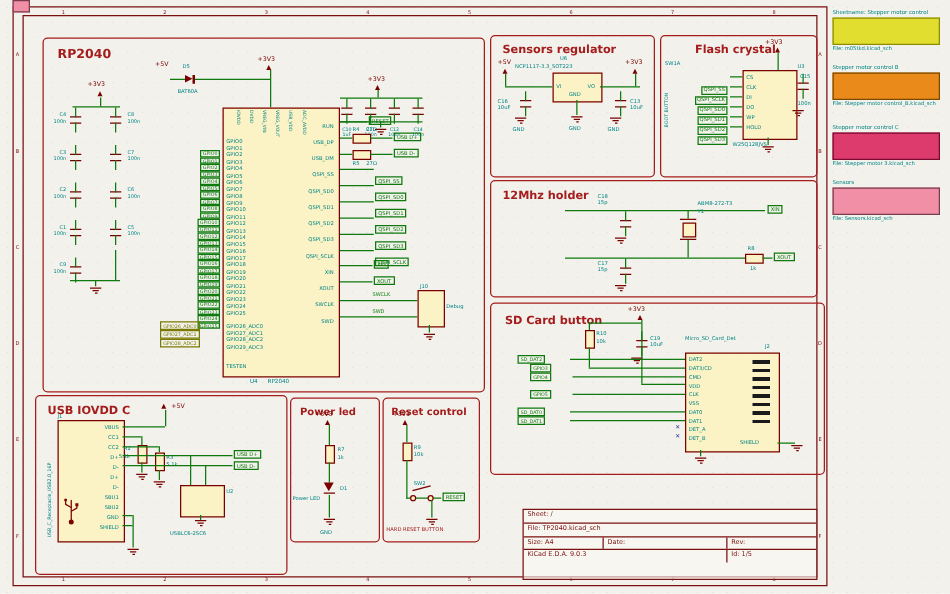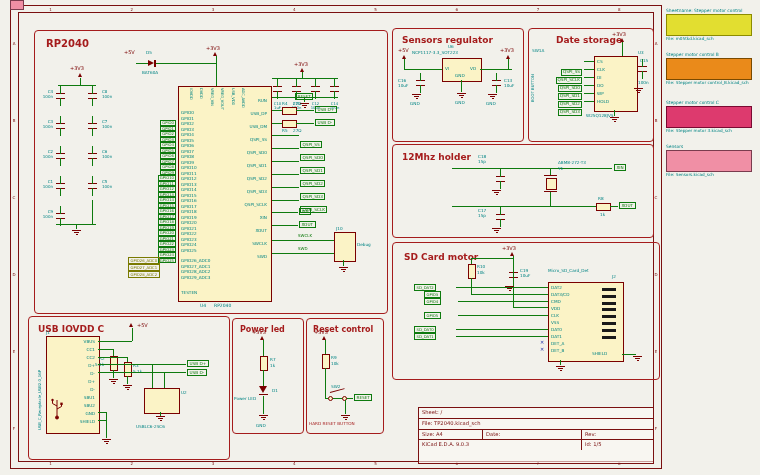--- a/index.html
+++ b/index.html
@@ -422,21 +422,21 @@
   <div class="wv" style="left:461px;top:80px;height:12px"></div>
   <div class="gnd" style="left:457px;top:93px"></div>
   <div class="fld" style="left:455px;top:100px">GND</div>
   <div class="capsym" style="left:492px;top:80px"></div>
   <div class="fld" style="left:504px;top:78px">C13</div>
   <div class="fld" style="left:504px;top:83px">10uF</div>
   <div class="gnd" style="left:488px;top:94px"></div>
   <div class="fld" style="left:486px;top:101px">GND</div>
 
   <div class="blk" style="left:528px;top:28px;width:124px;height:112px"></div>
-  <div class="btitle" style="left:556px;top:35px;font-size:9px">Date storage</div>
+  <div class="btitle" style="left:556px;top:35px;font-size:9px">Flash crystal</div>
   <div class="pwr" style="left:612px;top:32px">+3V3</div>
   <div class="up" style="left:620px;top:38px"></div>
   <div class="wv" style="left:622px;top:42px;height:14px"></div>
   <div class="vtext" style="left:530px;top:58px;height:44px">BOOT BUTTON</div>
   <div class="fld" style="left:532px;top:48px">SW1A</div>
   <div class="lrowhost" style="left:544px;top:58px;width:38px">
 
   <div style="height:8px"><span class="box" style="font-size:4.2px;line-height:4.6px">QSPI_SS</span></div>
       <div style="height:8px"><span class="box" style="font-size:4.2px;line-height:4.6px">QSPI_SCLK</span></div>
       <div style="height:8px"><span class="box" style="font-size:4.2px;line-height:4.6px">QSPI_SD0</span></div>
@@ -488,21 +488,21 @@
   <div class="fld" style="left:478px;top:213px">15p</div>
   <div class="capsym" style="left:496px;top:214px"></div>
   <div class="gnd" style="left:492px;top:228px"></div>
   <div class="fld" style="left:598px;top:196px">R8</div>
   <div class="resh" style="left:596px;top:203px"></div>
   <div class="fld" style="left:600px;top:212px">1k</div>
   <div class="wh" style="left:610px;top:206px;width:8px"></div>
   <div class="glb" style="left:619px;top:202px">XOUT</div>
 
   <div class="blk" style="left:392px;top:242px;width:266px;height:136px"></div>
-  <div class="btitle" style="left:404px;top:252px;font-size:9px">SD Card motor</div>
+  <div class="btitle" style="left:404px;top:252px;font-size:9px">SD Card button</div>
   <div class="pwr" style="left:502px;top:246px">+3V3</div>
   <div class="up" style="left:510px;top:252px"></div>
   <div class="wv" style="left:513px;top:256px;height:51px"></div>
   <div class="wh" style="left:513px;top:307px;width:35px"></div>
   <div class="capsym" style="left:509px;top:272px"></div>
   <div class="fld" style="left:520px;top:268px">C19</div>
   <div class="fld" style="left:520px;top:273px">10uF</div>
   <div class="gnd" style="left:505px;top:286px"></div>
   <div class="wh" style="left:471px;top:258px;width:42px"></div>
   <div class="wv" style="left:471px;top:258px;height:6px"></div>

